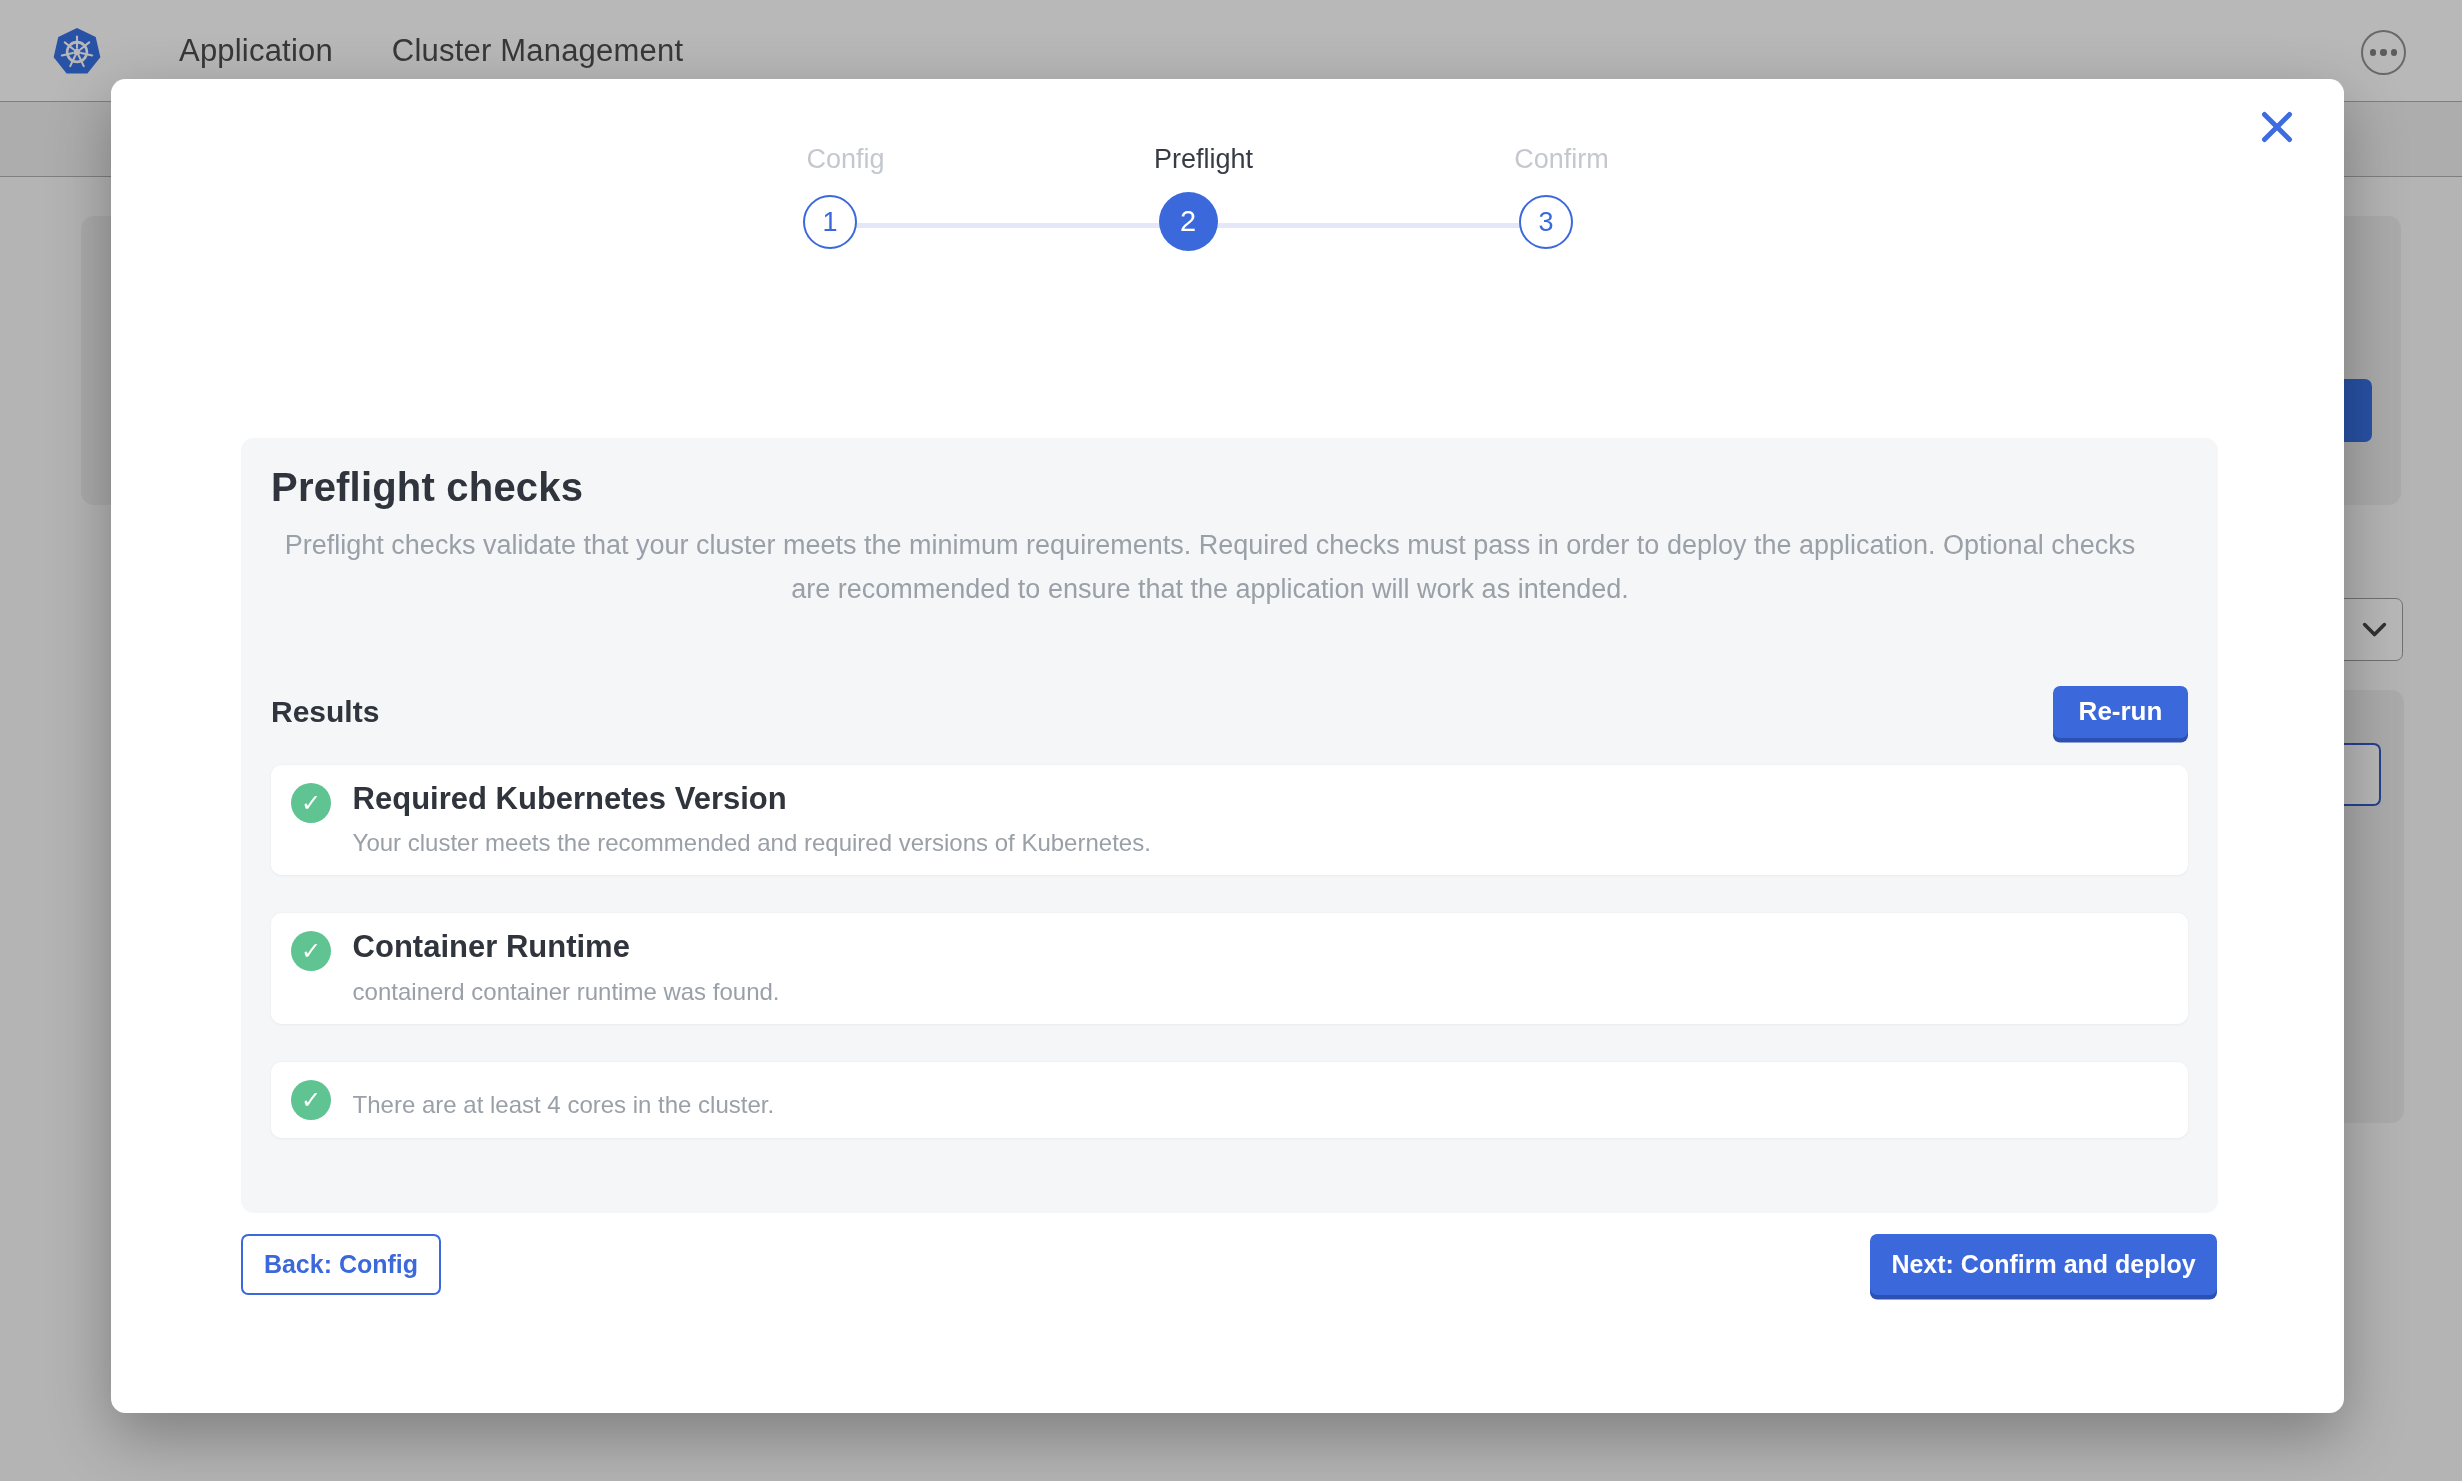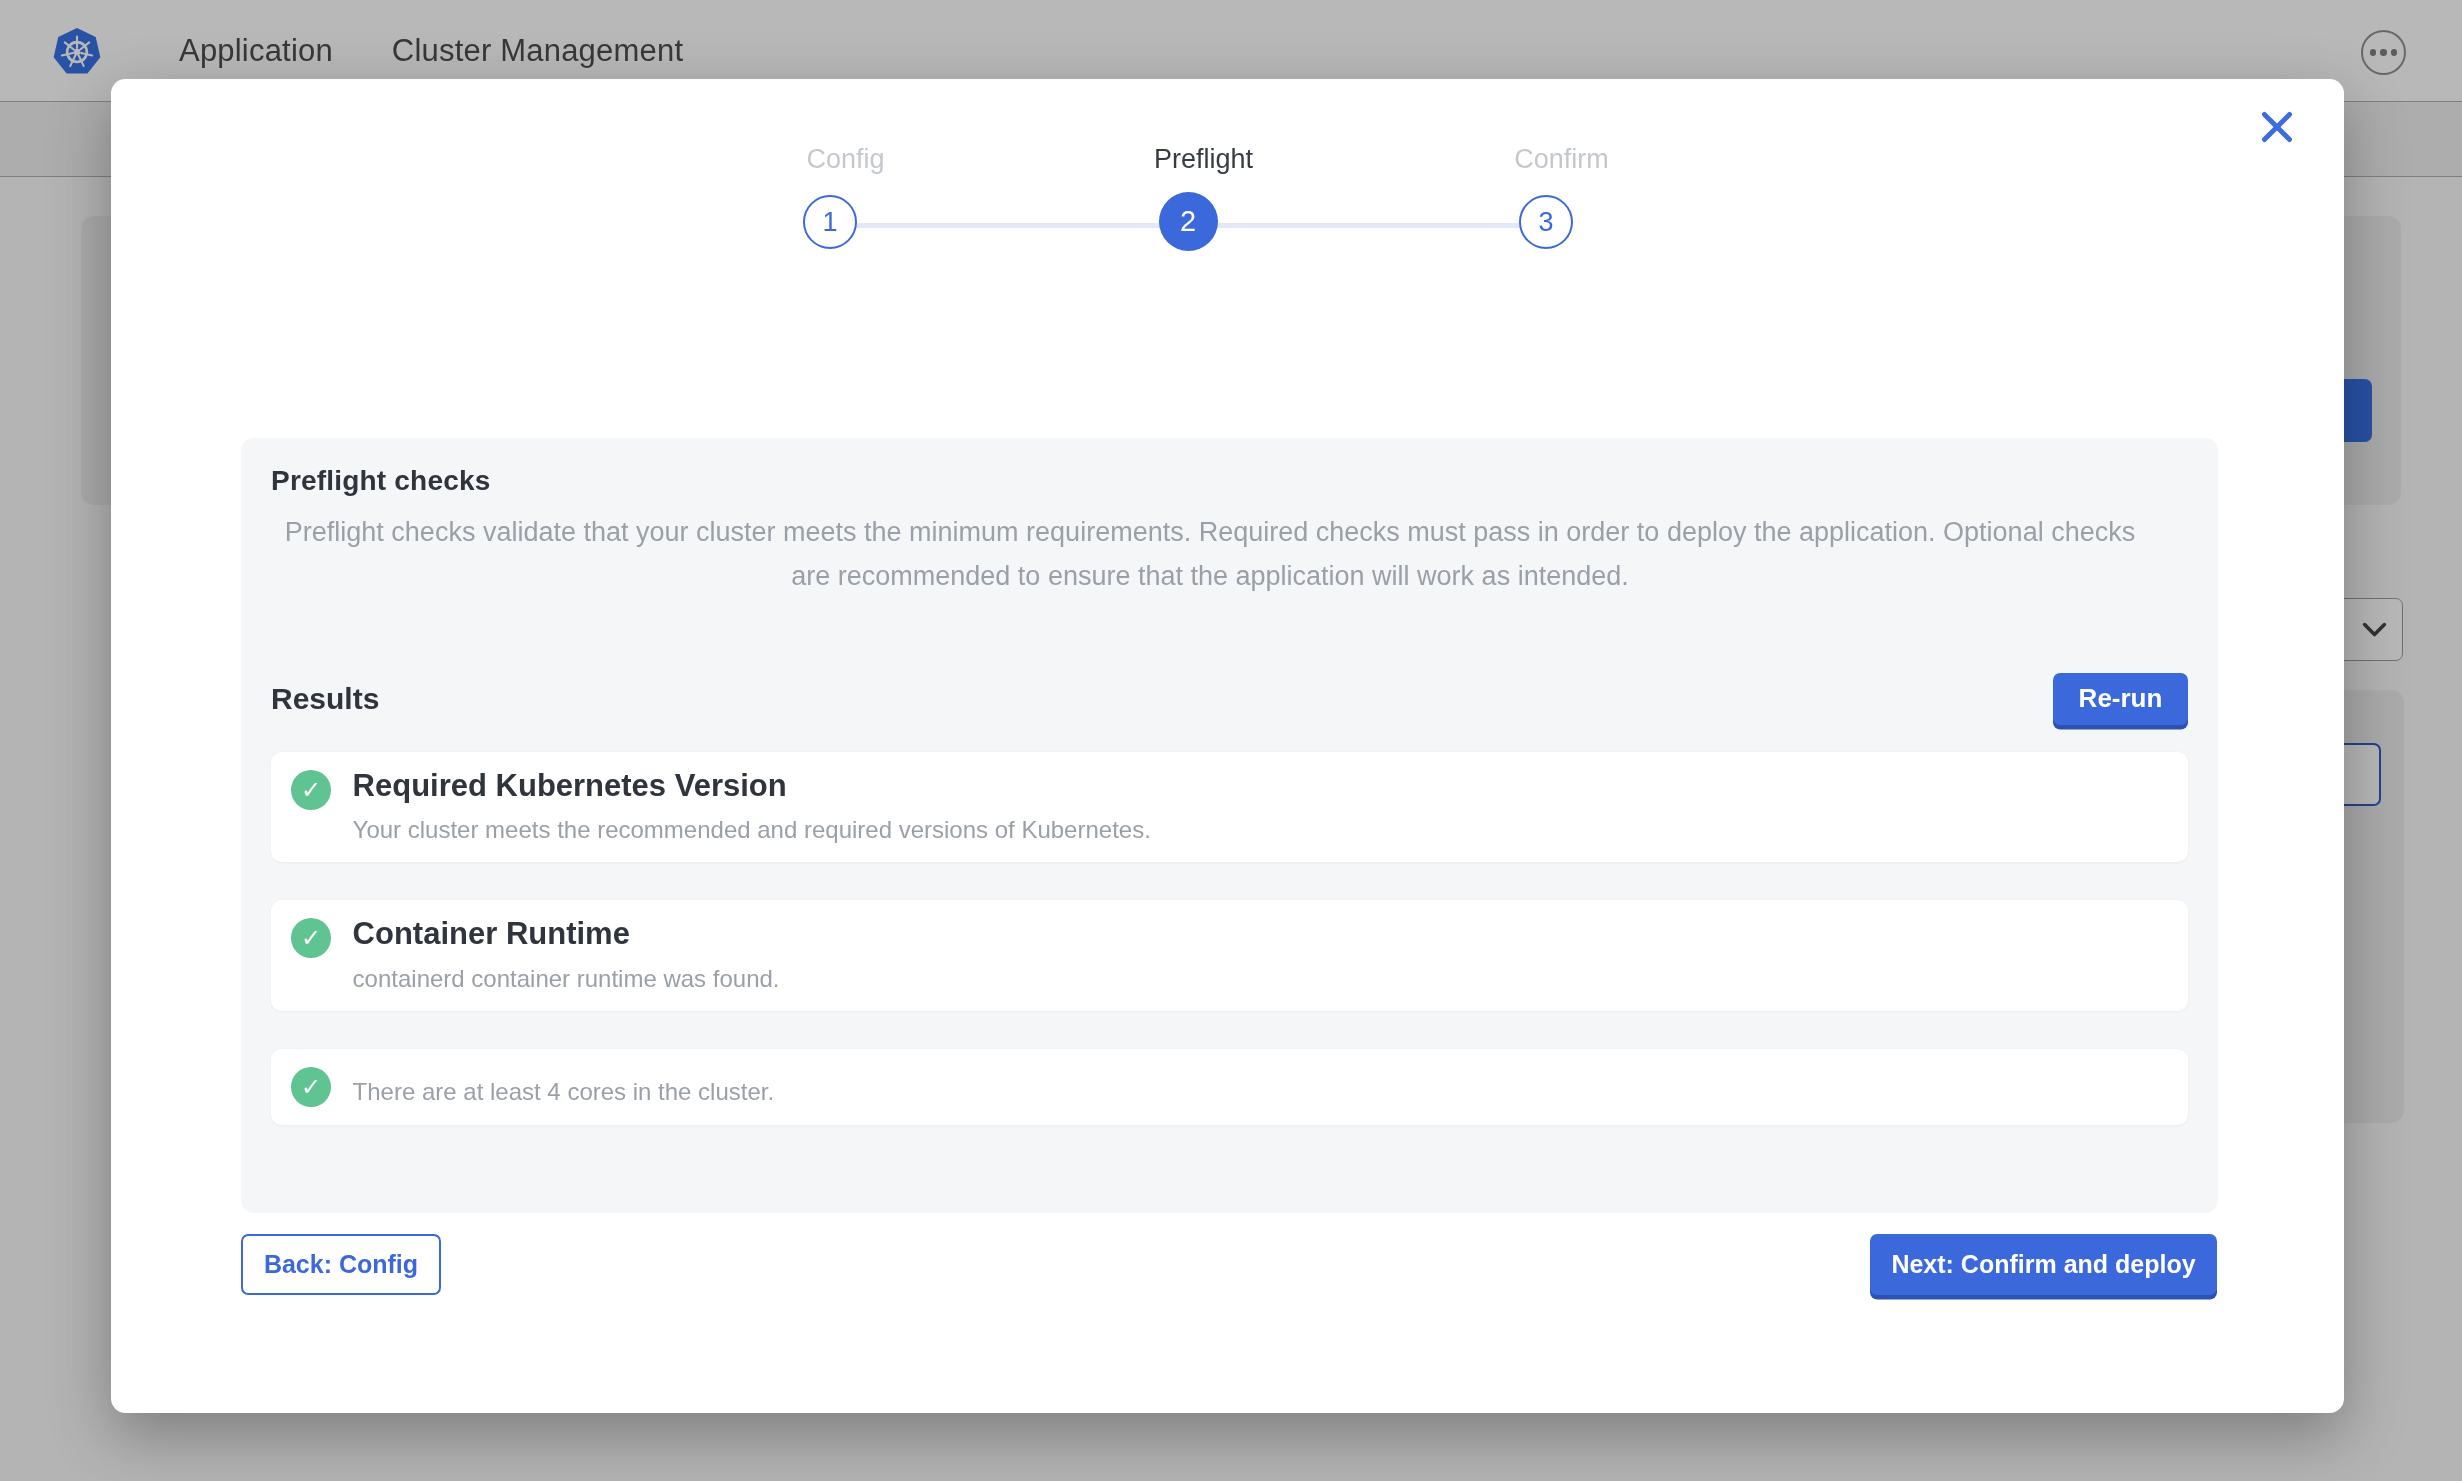--- a/index.html
+++ b/index.html
@@ -69,21 +69,21 @@
   }
   .step-circle.active{
     width:59px;height:59px;margin-top:16px;background:#3b69dc;border:none;color:#fff;font-size:29px;
   }
   .connector{position:absolute;left:719px;top:144px;width:714px;height:4.5px;background:#e3e7f8;z-index:1;}
   
   .panel{
     position:absolute;left:130px;top:359px;width:1977px;height:775px;background:#f5f6f8;
     border-radius:12.6px;box-sizing:border-box;padding:27px 30px;
   }
-  .panel h1{margin:0;font-size:28px;font-weight:700;color:#30343c;letter-spacing:0.2px;}
+  .panel h1{margin:0;font-size:40px;font-weight:700;color:#30343c;letter-spacing:0.2px;}
   .panel .desc{
     margin:14.4px 0 0 0;font-size:27px;color:#9aa0a8;line-height:1.62;width:1878px;text-align:center;
   }
   .results-row{margin-top:74px;display:flex;align-items:center;justify-content:space-between;}
   .results-title{font-size:30px;font-weight:700;color:#30343c;}
   .btn{border:none;border-radius:7.2px;cursor:pointer;font-family:inherit;}
   .btn-primary{
     background:#3b69dc;color:#fff;font-weight:700;box-shadow:0 4.5px 0 #2d51b3;
   }
   .rerun{width:135px;height:52px;font-size:26px;}

